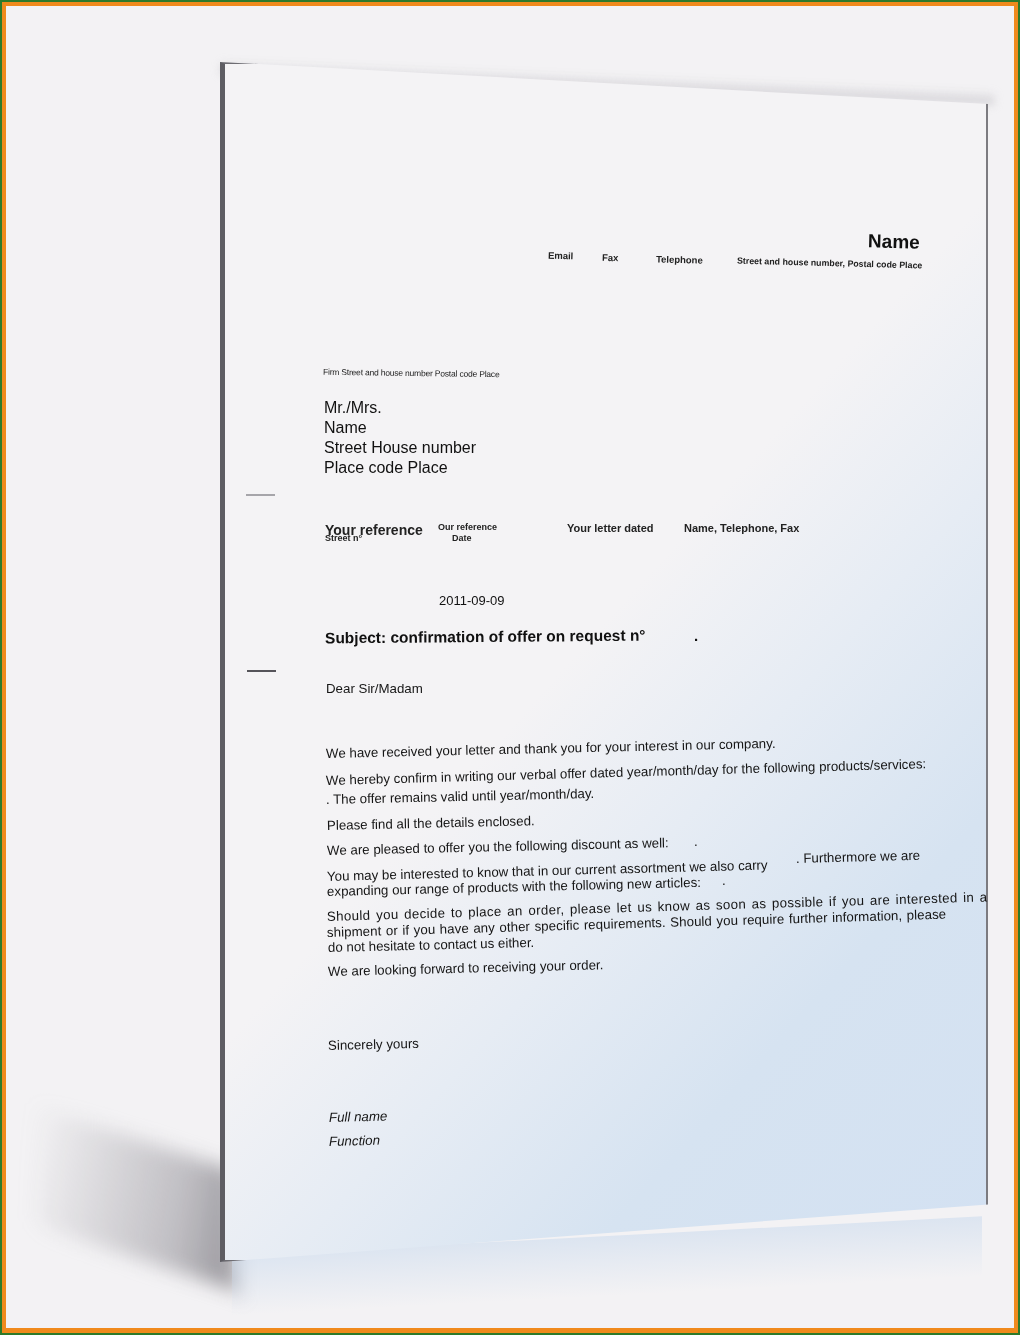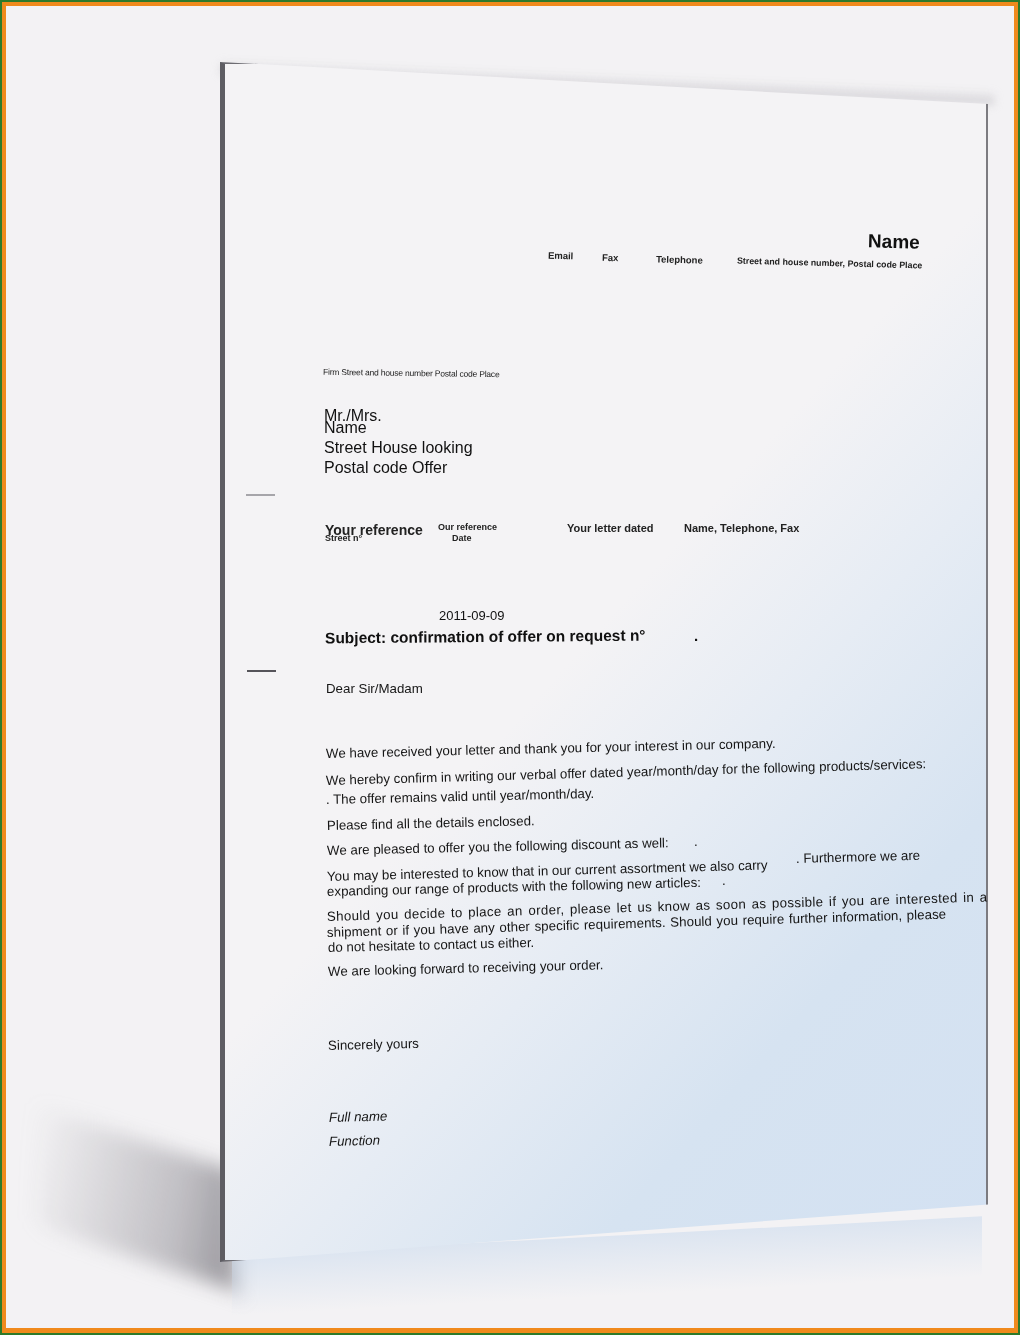--- a/index.html
+++ b/index.html
@@ -66,36 +66,36 @@
 <div class="page"></div>
 
 <div class="text" style="left:868px; top:231px; font-size:19px; font-weight:bold; color:#111; transform:rotate(1.5deg);">Name</div>
 <div class="text sm-bold" style="left:548px; top:250px; transform:rotate(1.5deg);">Email</div>
 <div class="text sm-bold" style="left:602px; top:252px; transform:rotate(1.5deg);">Fax</div>
 <div class="text sm-bold" style="left:656px; top:254px; transform:rotate(1.5deg);">Telephone</div>
 <div class="text sm-bold" style="left:737px; top:258px; font-size:8.8px; transform:rotate(1.5deg);">Street and house number, Postal code Place</div>
 
 <div class="text tiny" style="left:323px; top:368px; transform:rotate(0.8deg);">Firm Street and house number Postal code Place</div>
 
-<div class="text addr" style="left:324px; top:398px;margin-top:8px;">Mr./Mrs.</div>
+<div class="text addr" style="left:324px; top:398px;">Mr./Mrs.</div>
 <div class="text addr" style="left:324px; top:418px;">Name</div>
-<div class="text addr" style="left:324px; top:438px;">Street House looking</div>
-<div class="text addr" style="left:324px; top:458px;">Postal code Offer</div>
+<div class="text addr" style="left:324px; top:438px;">Street House number</div>
+<div class="text addr" style="left:324px; top:458px;">Place code Place</div>
 
 <div class="fold" style="left:246px; top:494px; width:29px; background:#a6a5aa;"></div>
 <div class="fold" style="left:247px; top:670px; width:29px; background:#55545a;"></div>
 
 <div class="text sm-bold" style="left:325px; top:522px; font-size:14px;">Your reference</div>
 <div class="text sm-bold" style="left:325px; top:533px; font-size:9px;">Street n°</div>
 <div class="text sm-bold" style="left:438px; top:522px; font-size:9px;">Our reference</div>
 <div class="text sm-bold" style="left:452px; top:533px; font-size:9px;">Date</div>
 <div class="text sm-bold" style="left:567px; top:522px; font-size:11px;">Your letter dated</div>
 <div class="text sm-bold" style="left:684px; top:522px; font-size:11px;">Name, Telephone, Fax</div>
 
-<div class="text" style="left:439px; top:608px; font-size:13px; color:#111;">2011-09-09</div>
+<div class="text" style="left:439px; top:593px; font-size:13px; color:#111;">2011-09-09</div>
 
 <div class="text" style="left:325px; top:628px; font-size:15.5px; font-weight:bold; color:#111; transform:rotate(-0.5deg);">Subject: confirmation of offer on request n°</div>
 <div class="text" style="left:694px; top:627px; font-size:15px; font-weight:bold; color:#111;">.</div>
 
 <div class="text body-p" style="left:326px; top:681px;">Dear Sir/Madam</div>
 
 <div class="text body-p" style="left:326px; top:746px; transform:rotate(-1.3deg); transform-origin:left center;">We have received your letter and thank you for your interest in our company.</div>
 <div class="text body-p" style="left:326px; top:773px; transform:rotate(-1.6deg); transform-origin:left center;">We hereby confirm in writing our verbal offer dated year/month/day for the following products/services:</div>
 <div class="text body-p" style="left:326px; top:792px; transform:rotate(-1.3deg); transform-origin:left center;">. The offer remains valid until year/month/day.</div>
 <div class="text body-p" style="left:327px; top:818px; transform:rotate(-1.3deg); transform-origin:left center;">Please find all the details enclosed.</div>

